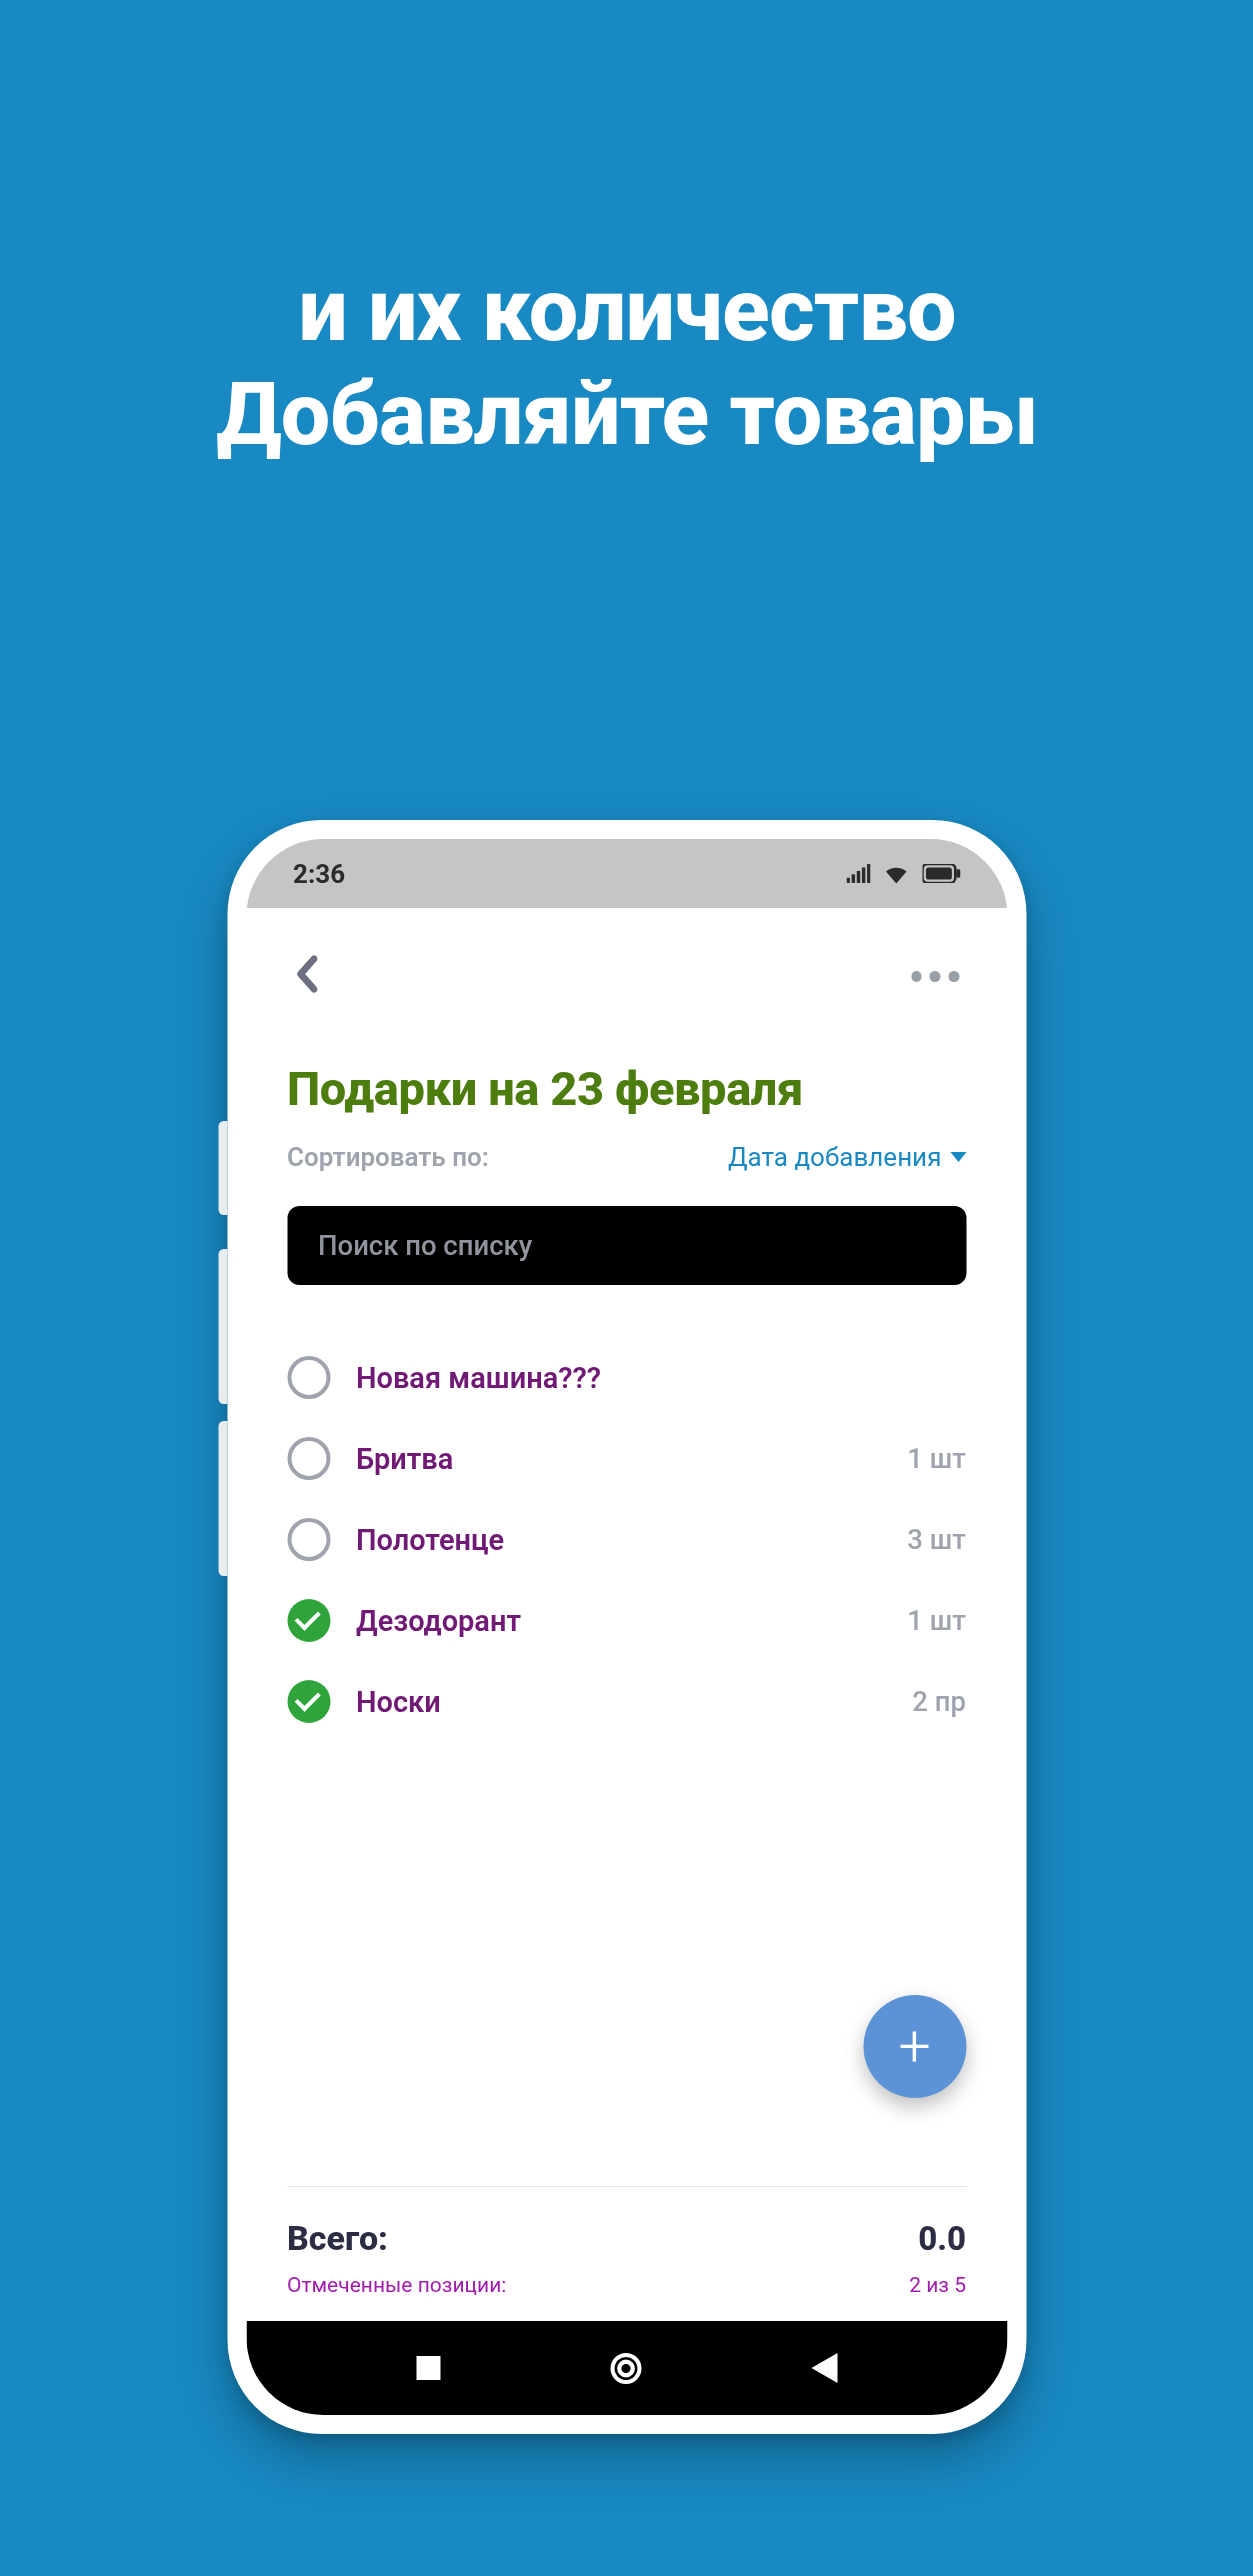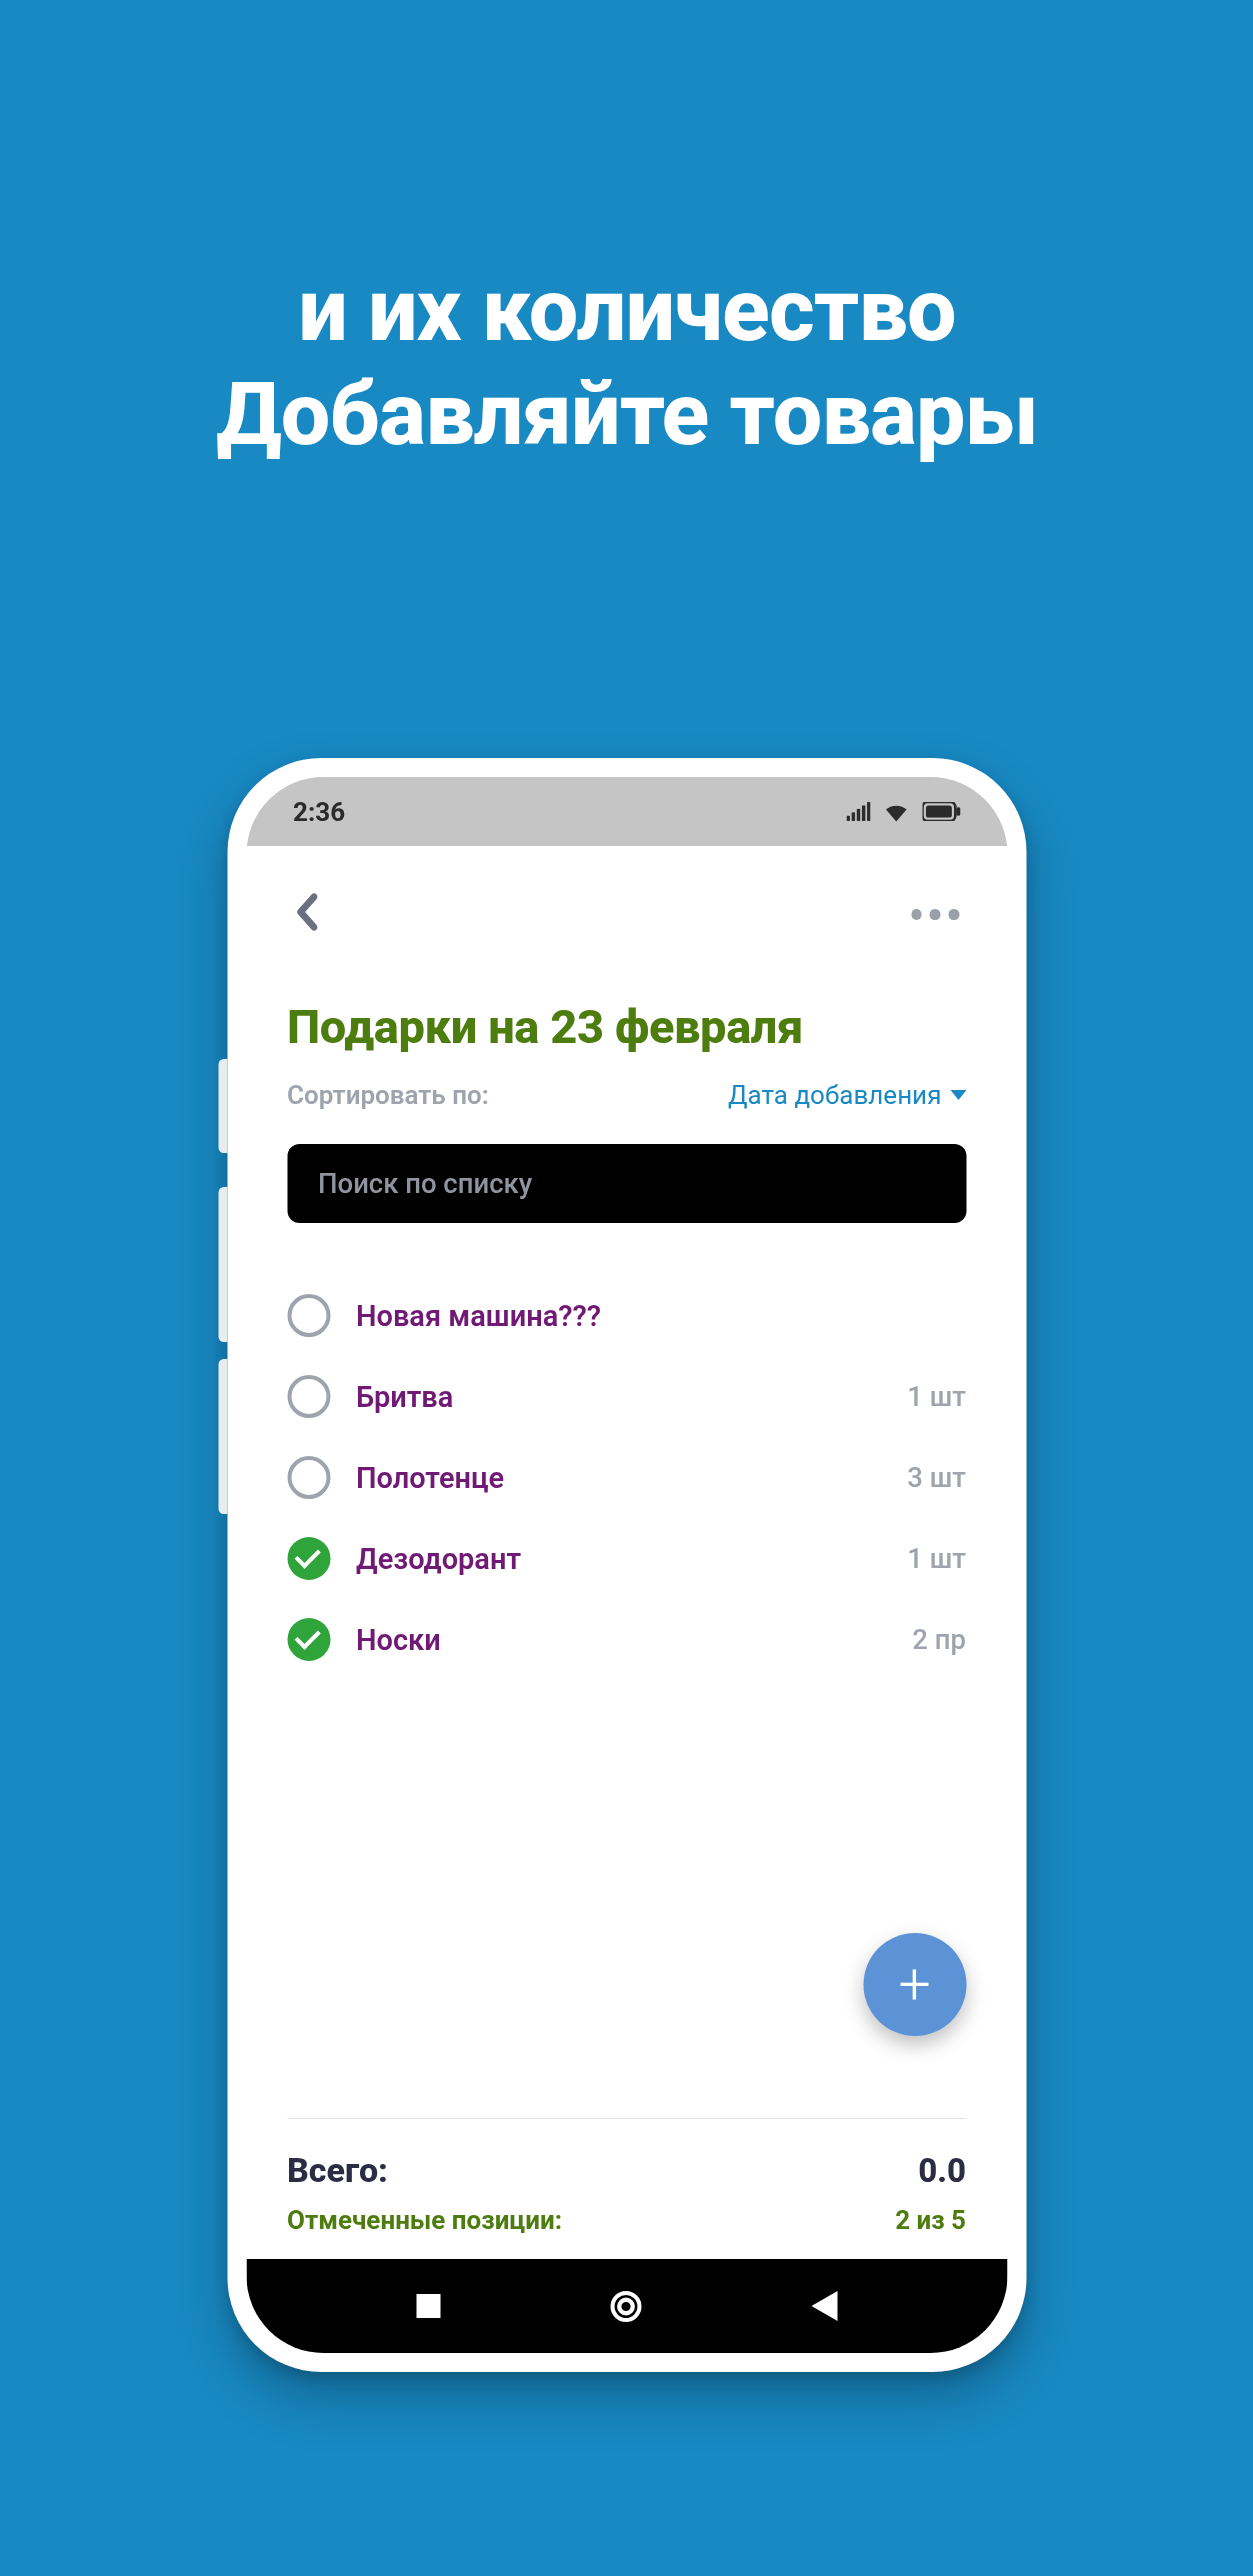--- a/index.html
+++ b/index.html
@@ -16,21 +16,21 @@
     font-weight: 800;
     font-size: 88px;
     line-height: 1.18;
     padding-top: 258px;
     letter-spacing: -0.9px;
   }
 
   .phone-positioner {
     position: absolute;
     left: 50%;
-    top: 758px;
+    top: 820px;
     transform: translateX(-50%);
   }
 
   .phone-frame {
     width: 799px;
     height: 1614px;
     background: #ffffff;
     border-radius: 94px;
     box-shadow: 0 26px 52px rgba(0,0,0,0.25), 0 6.9px 13.7px rgba(0,0,0,0.15);
     position: relative;
@@ -219,21 +219,21 @@
     justify-content: space-between;
   }
   .summary-row.main .label {
     color: #2c2c44; font-size: 34px; font-weight: 800;
   }
   .summary-row.main .value {
     color: #2c2c44; font-size: 33px; font-weight: 800;
   }
   .summary-row.sub {
     margin-top: 15.5px;
-    color: #4d7c0f; font-size: 26px; font-weight: 700;
+    color: #a21caf; font-size: 21px; font-weight: 400;
   }
 
   .android-nav {
     height: 94px;
     background: #000000;
     display: flex;
     align-items: center;
     justify-content: space-evenly;
   }
   .nav-square {

